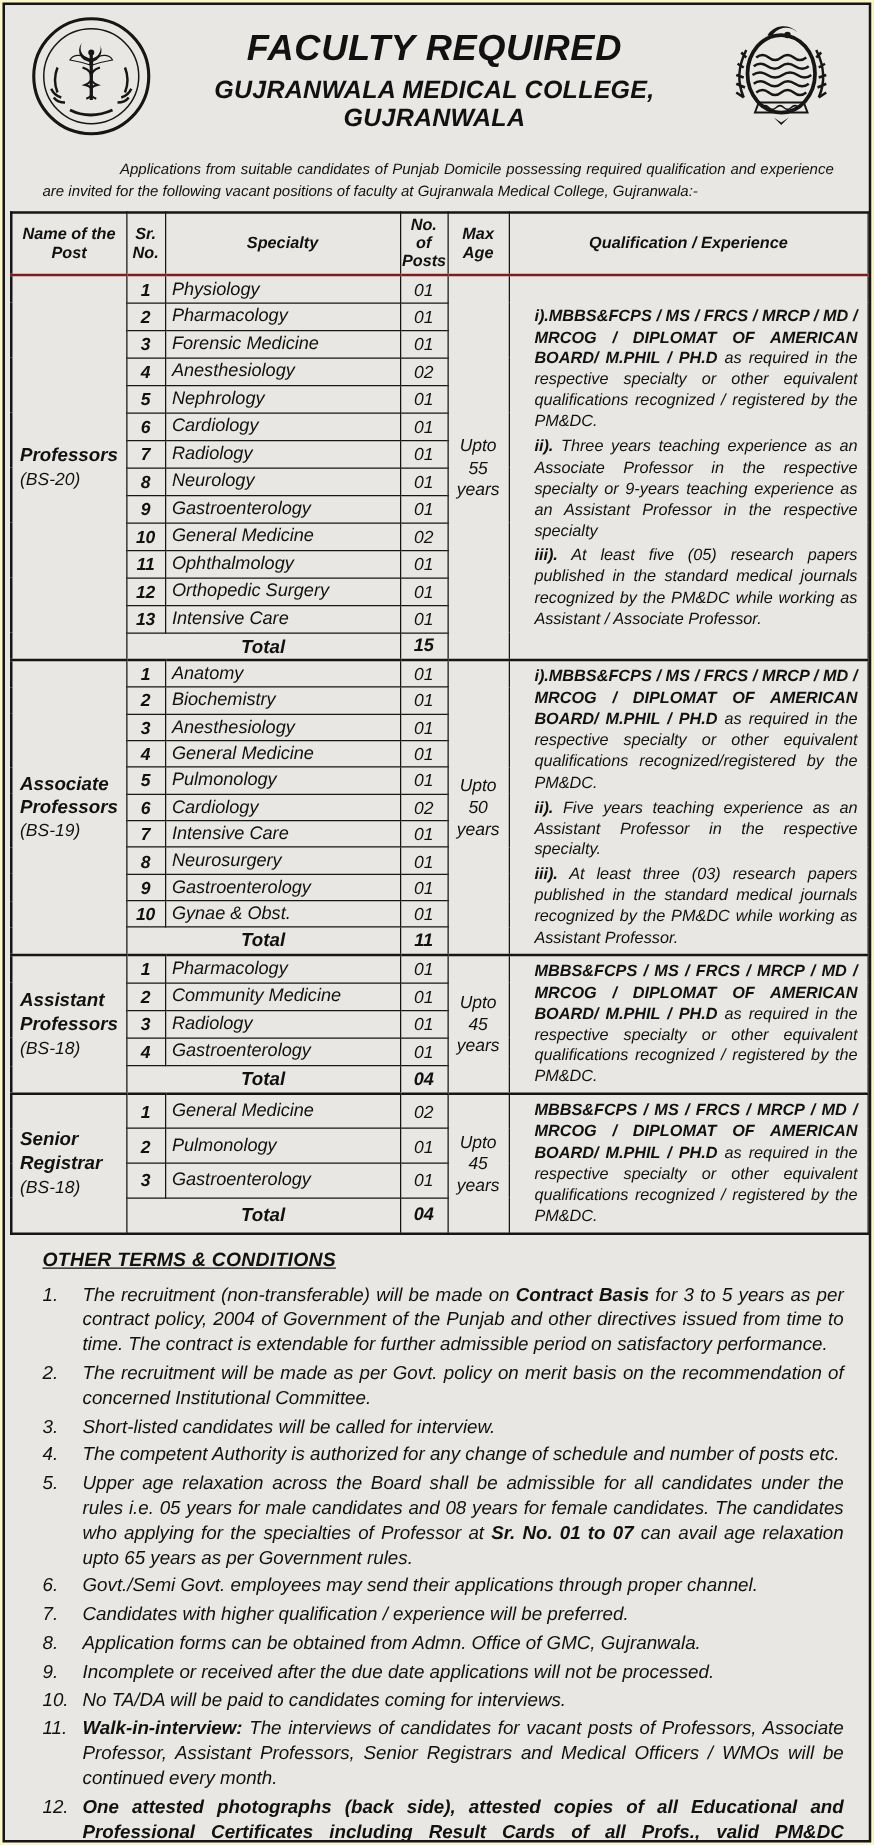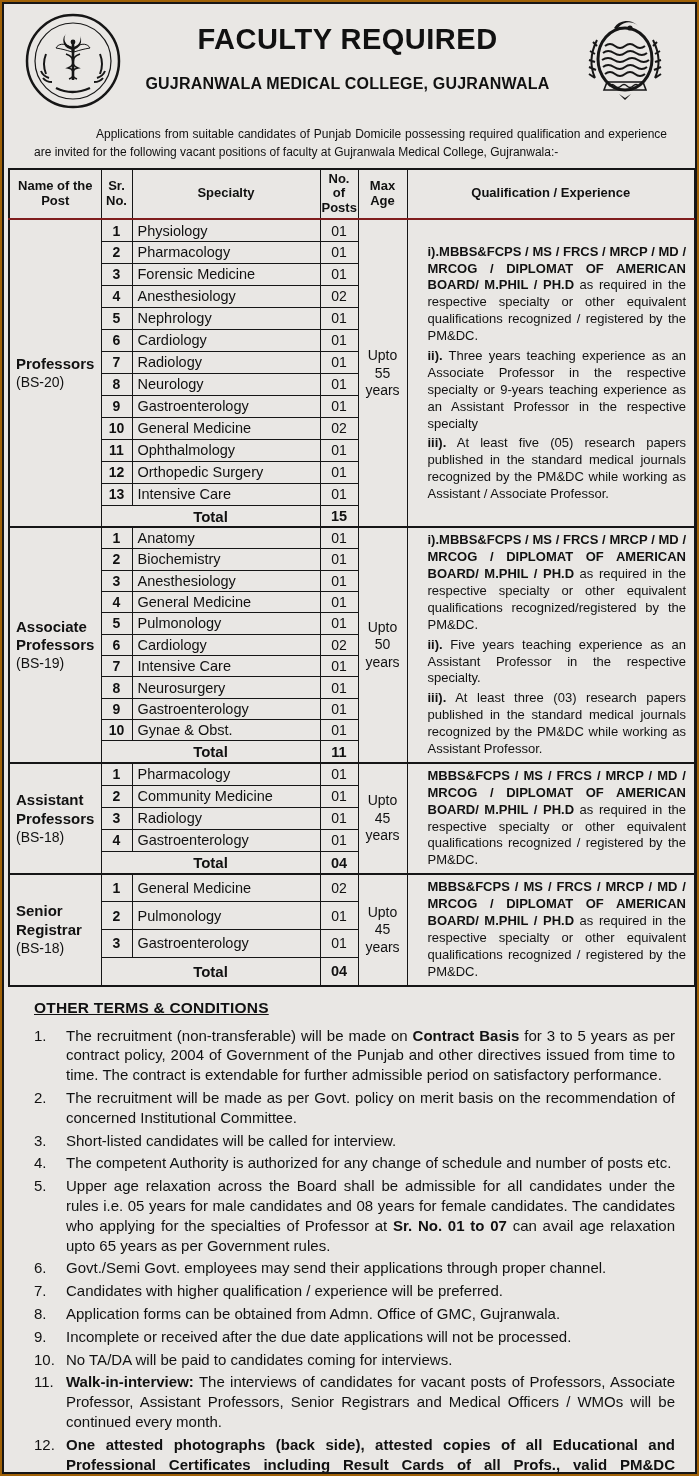--- a/index.html
+++ b/index.html
@@ -4,32 +4,32 @@
 <style>
   html,body{margin:0;padding:0;}
   body{
     width:699px;height:1476px;
     background:#bfbdba;
     font-family:"Liberation Sans",sans-serif;
     color:#111;
     -webkit-font-smoothing:antialiased;
   }
   .page{
-    position:relative;width:699px;height:1476px;background:#a16207;box-sizing:border-box;
+    position:relative;width:699px;height:1476px;background:#fef9c3;box-sizing:border-box;font-style:italic;
   }
   .frame{
     position:absolute;inset:2px;border:2px solid #161616;background:#e9e7e4;
     box-sizing:border-box;padding:6px 4px 0 4px;overflow:hidden;
   }
   
   .header{display:flex;align-items:flex-start;padding:2px 6px 0 8px;}
   .logo-box{flex:none;}
   .titles{flex:1;text-align:center;padding-top:12px;}
   .title{font-size:29px;font-weight:bold;letter-spacing:.5px;line-height:1.05;}
-  .subtitle{font-size:16px;font-weight:bold;margin-top:21px;letter-spacing:.2px;}
+  .subtitle{font-size:20px;font-weight:bold;margin-top:7px;letter-spacing:.2px;}
   
   .intro{
     margin:10px 24px 6px 26px;font-size:12px;line-height:1.48;
     text-align:justify;text-indent:62px;
   }
   
   table.vac{
     border-collapse:collapse;table-layout:fixed;width:688px;margin:2px auto 0 auto;
     border:2px solid #161616;
   }

